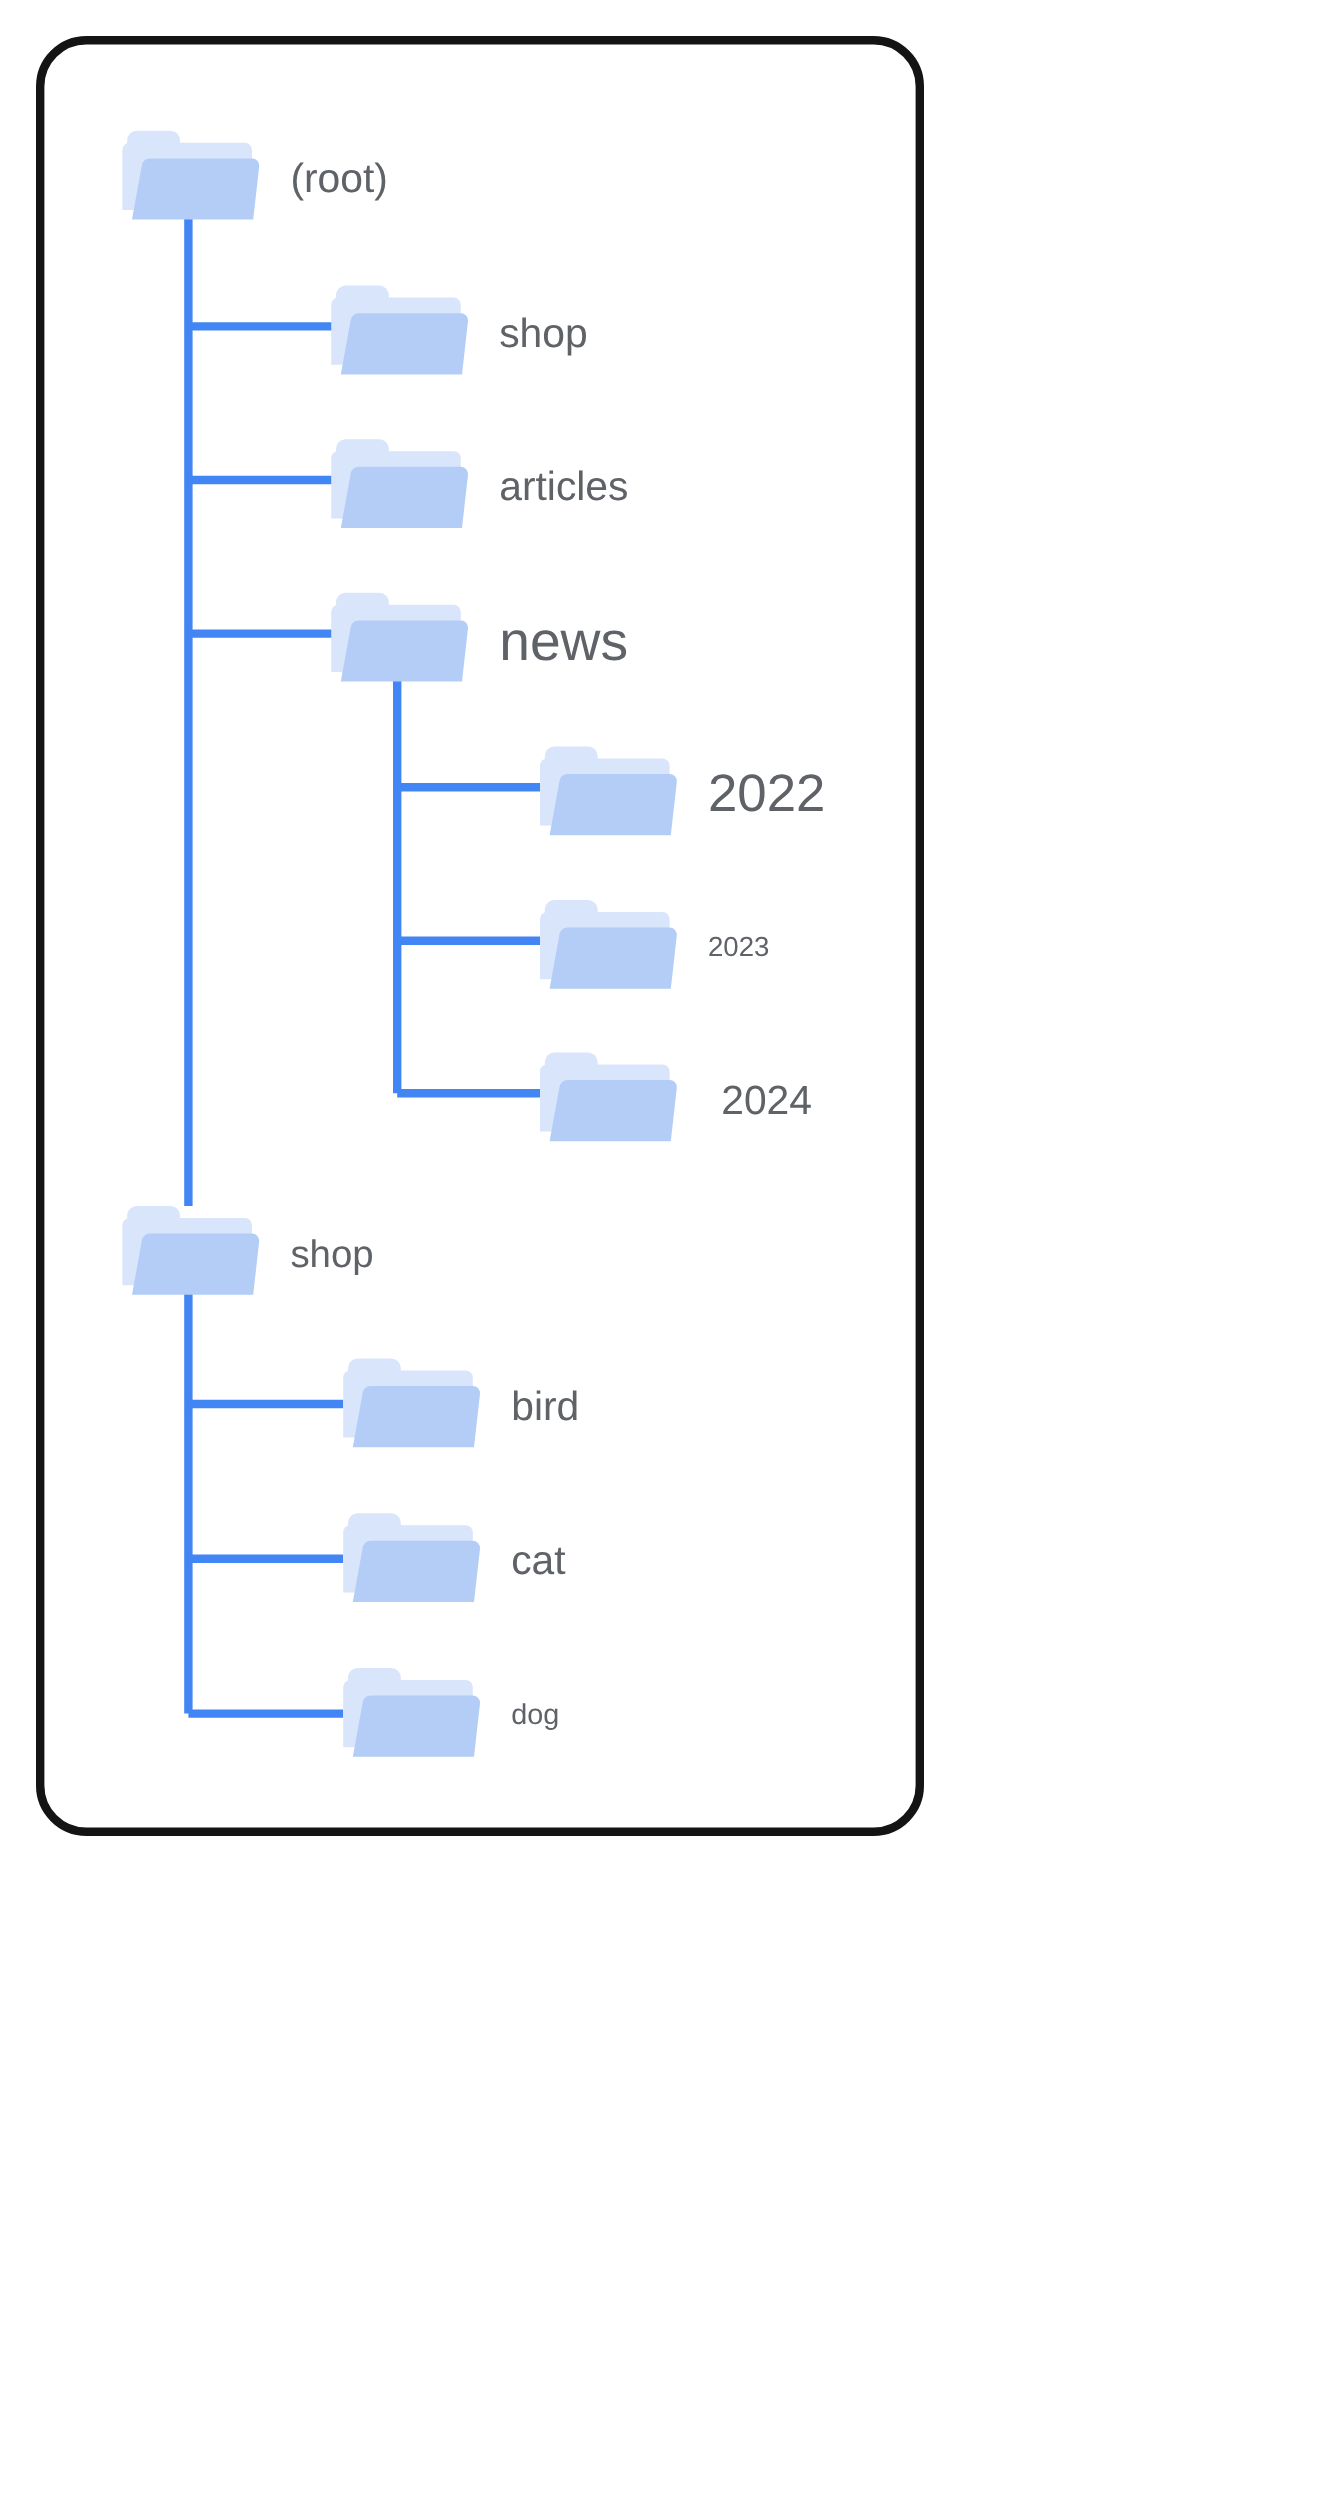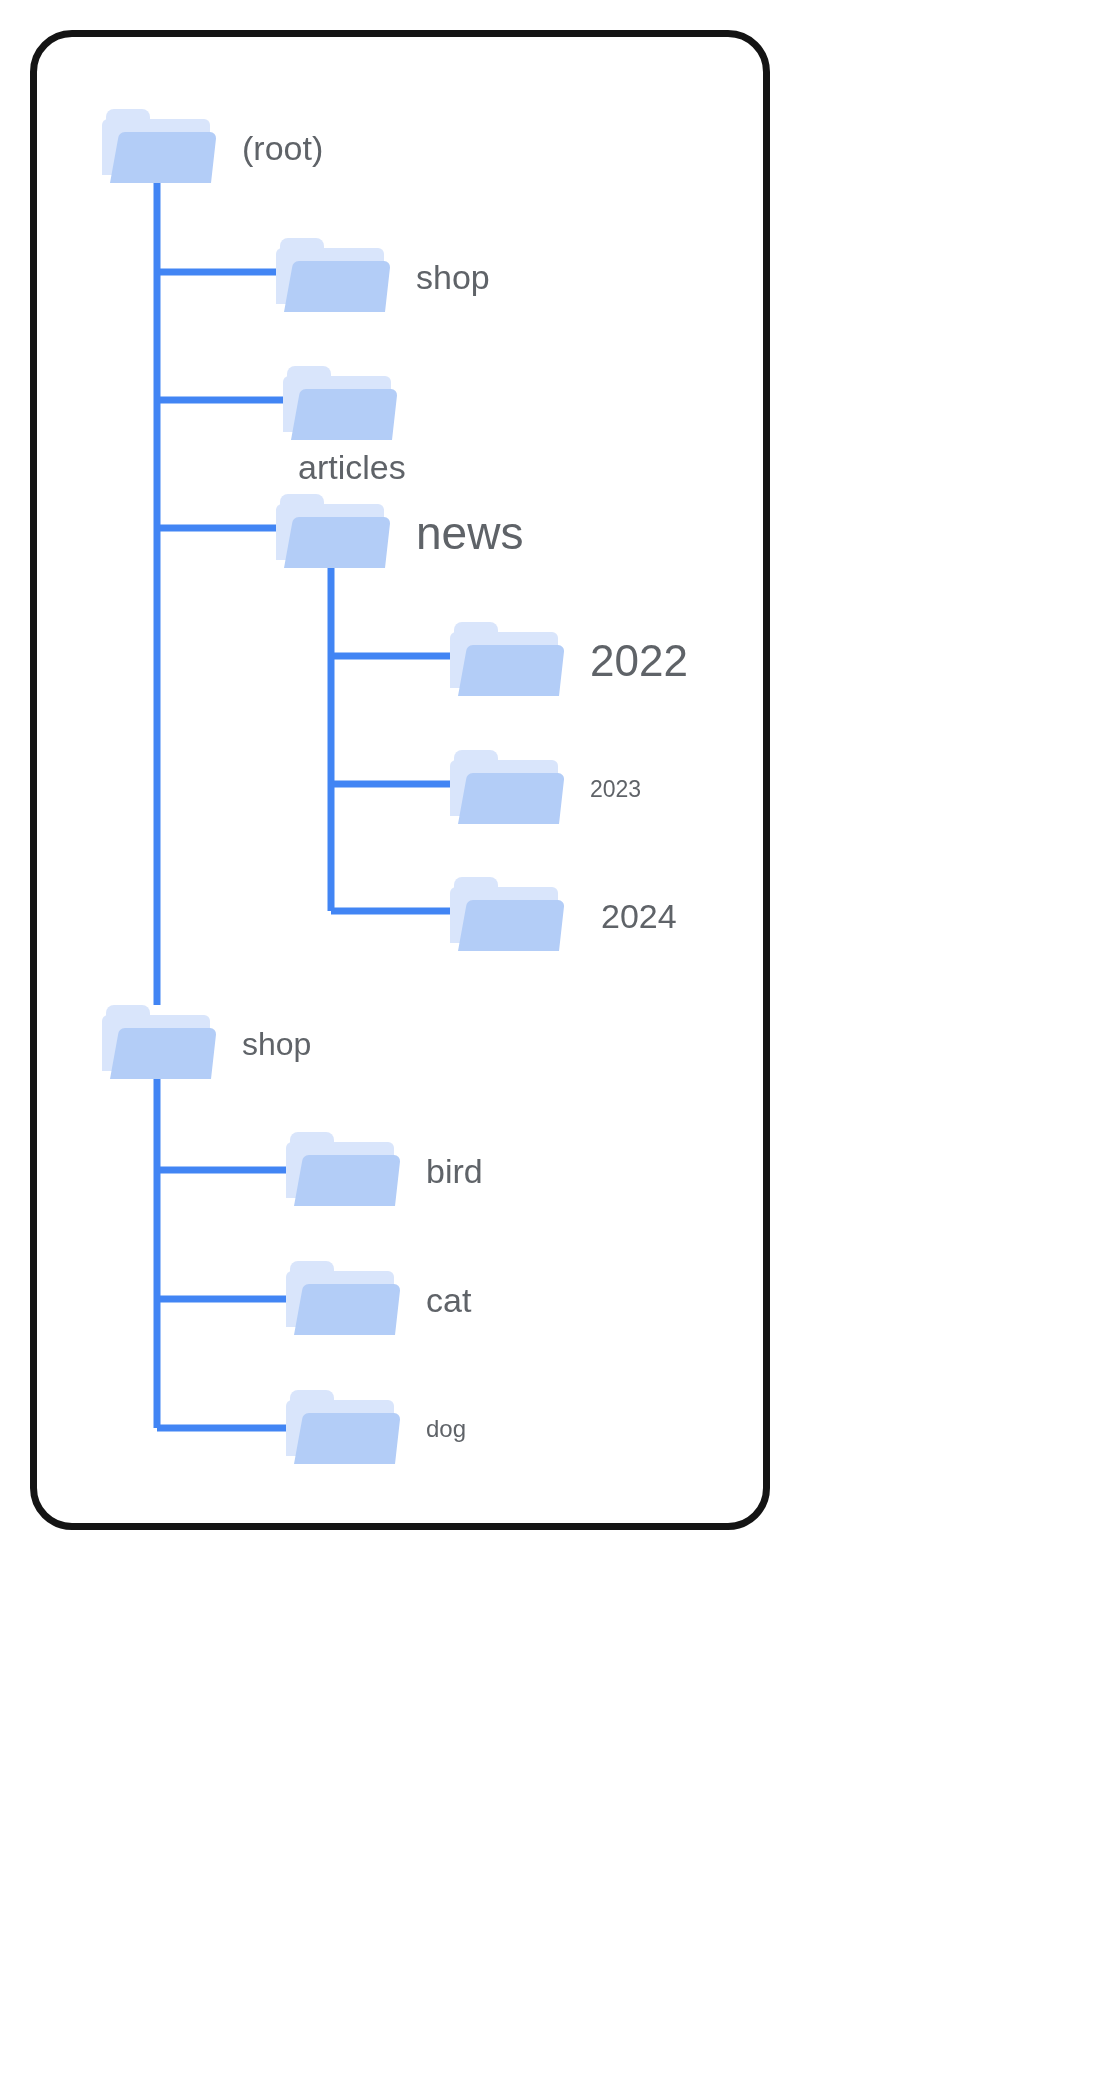--- a/index.html
+++ b/index.html
@@ -72,21 +72,21 @@
     <span class="folder">
       <svg width="118" height="86" viewBox="0 0 118 86" xmlns="http://www.w3.org/2000/svg">
         <path d="M6 14 a8 8 0 0 1 8-8 h28 a8 8 0 0 1 8 8 v6 h-44 z" fill="#d9e5fb"></path>
         <path d="M2 22 a6 6 0 0 1 6-6 h96 a6 6 0 0 1 6 6 v50 h-108 z" fill="#d9e5fb"></path>
         <path d="M18 36 a7 7 0 0 1 7-7 h85 a6 6 0 0 1 6 6.6 l-5 44.4 h-101 z" fill="#b3cdf7"></path>
       </svg>
     </span>
     <span class="flabel" style="font-size:34px;margin-left:24px;">shop</span>
   </div>
 
-  <div class="node" style="left:274px;top:360px;flex-direction:column;">
+  <div class="node" style="left:274px;top:360px;">
     <span class="folder">
       <svg width="118" height="86" viewBox="0 0 118 86" xmlns="http://www.w3.org/2000/svg">
         <path d="M6 14 a8 8 0 0 1 8-8 h28 a8 8 0 0 1 8 8 v6 h-44 z" fill="#d9e5fb"></path>
         <path d="M2 22 a6 6 0 0 1 6-6 h96 a6 6 0 0 1 6 6 v50 h-108 z" fill="#d9e5fb"></path>
         <path d="M18 36 a7 7 0 0 1 7-7 h85 a6 6 0 0 1 6 6.6 l-5 44.4 h-101 z" fill="#b3cdf7"></path>
       </svg>
     </span>
     <span class="flabel" style="font-size:34px;margin-left:24px;">articles</span>
   </div>
 

